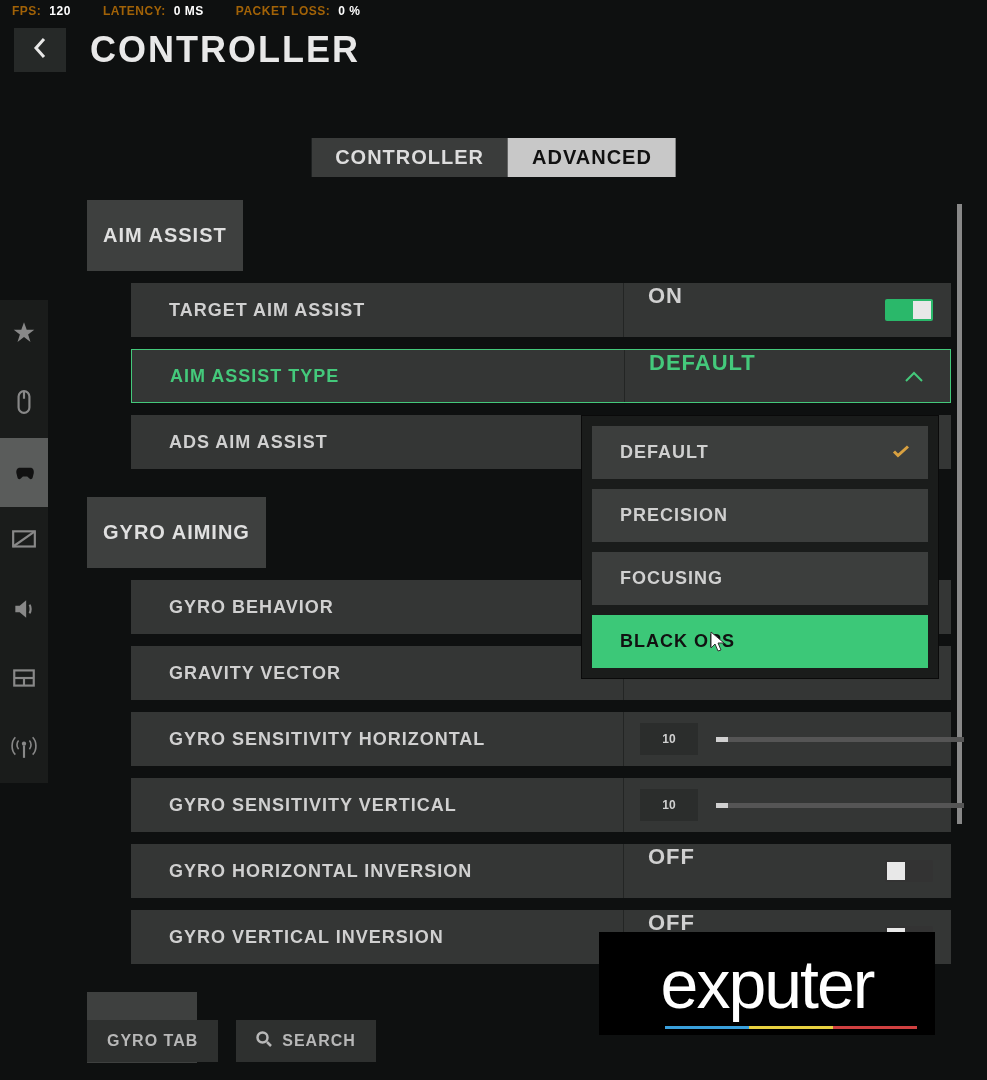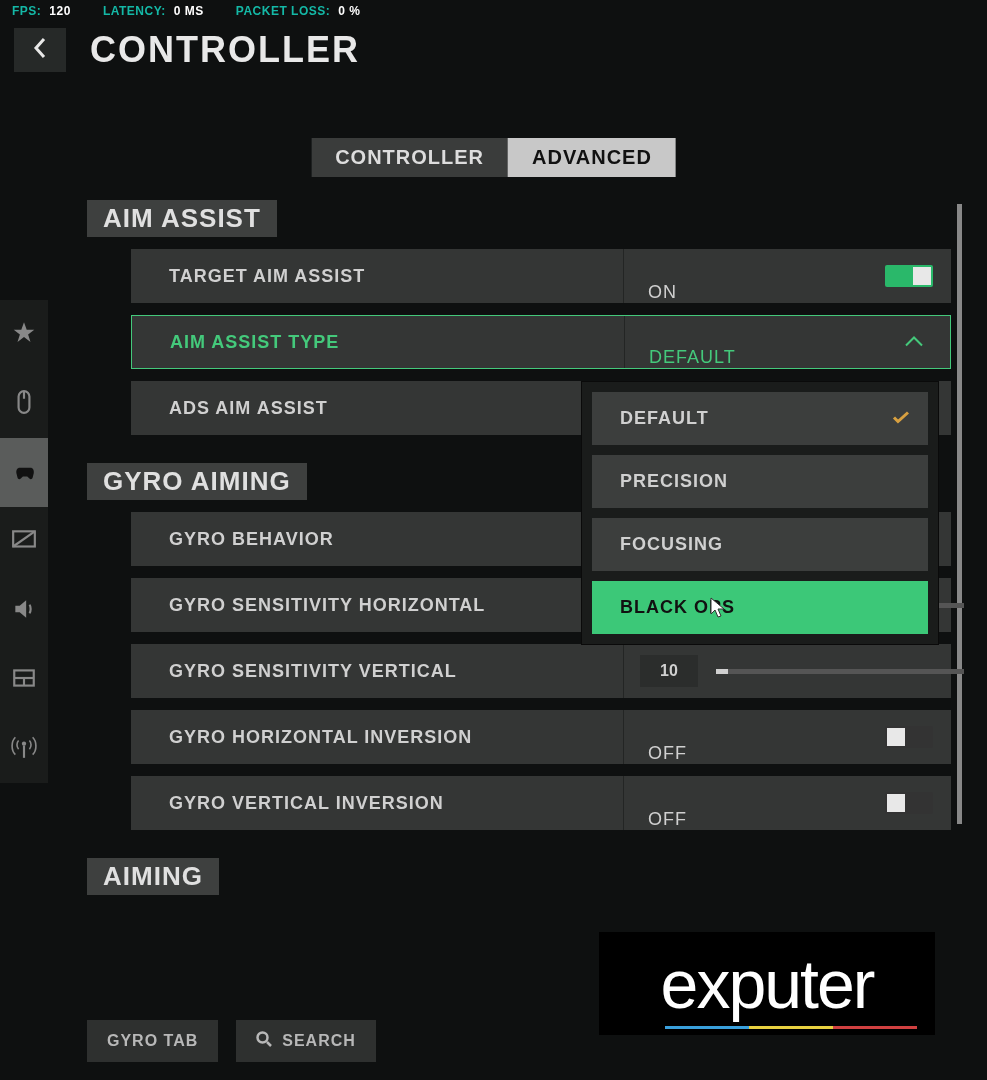--- a/index.html
+++ b/index.html
@@ -15,21 +15,21 @@
 .topstats {
   position: absolute;
   top: 4px; left: 12px;
   display: flex;
   gap: 32px;
   font-size: 12px;
   font-weight: bold;
   letter-spacing: 0.5px;
 }
 .topstats .stat { display: flex; gap: 8px; }
-.topstats .label { color: #14b8a6; }
+.topstats .label { color: #a16207; }
 .topstats .val { color: #fff; }
 
 .header {
   position: absolute;
   top: 28px; left: 14px;
   display: flex;
   align-items: center;
   gap: 24px;
 }
 .back-btn {
@@ -90,24 +90,24 @@
   top: 200px;
   left: 87px;
   width: 864px;
   bottom: 0;
 }
 
 .section-header {
   display: inline-block;
   background: #3e403f;
   color: #e0e0e0;
-  font-size: 26px;
+  font-size: 20px;
   font-weight: bold;
   letter-spacing: 1px;
-  padding: 3px 16px;
+  padding: 24px 16px;
 }
 .section-header.inline { margin-top: 28px; }
 
 .row {
   height: 54px;
   background: #343635;
   margin-top: 12px;
   display: flex;
   align-items: stretch;
   cursor: pointer;
@@ -124,24 +124,24 @@
   font-size: 18px;
   font-weight: bold;
   letter-spacing: 1px;
   color: #d0d0d0;
   border-right: 1px solid #232524;
 }
 .row.highlighted .row-label { color: #44c97b; }
 .row .row-value {
   flex: 1;
   display: flex;
-  align-items: flex-end;
+  align-items: flex-start;
   padding-left: 24px;
-  font-size: 18px;
-  font-weight: normal;
+  font-size: 22px;
+  font-weight: bold;
   letter-spacing: 1px;
   color: #d0d0d0;
   position: relative;
 }
 .row.highlighted .row-value { color: #44c97b; }
 
 .toggle {
   position: absolute;
   right: 18px;
   top: 50%;
@@ -175,21 +175,21 @@
   align-items: center;
   padding-left: 16px;
   gap: 18px;
 }
 .slider-numbox {
   width: 58px; height: 32px;
   background: #2b2d2c;
   display: flex;
   align-items: center;
   justify-content: center;
-  font-size: 16px;
+  font-size: 12px;
   font-weight: bold;
   color: #d0d0d0;
 }
 .slider-track {
   width: 248px; height: 5px;
   background: #555;
   position: relative;
 }
 .slider-track .fill {
   position: absolute;
@@ -434,20 +434,24 @@
     <div class="row-value"></div>
   </div>
 
   <div class="section-header inline">GYRO AIMING</div>
 
   <div class="row">
     <div class="row-label">GYRO BEHAVIOR</div>
     <div class="row-value"></div>
   </div>
 
+  <div class="row">
+    <div class="row-label">GRAVITY VECTOR</div>
+    <div class="row-value"></div>
+  </div>
 
   <div class="row">
     <div class="row-label">GYRO SENSITIVITY HORIZONTAL</div>
     <div class="slider-wrap">
       <div class="slider-numbox">10</div>
       <div class="slider-track">
           <div class="fill"></div>
         </div>
     </div>
   </div>

